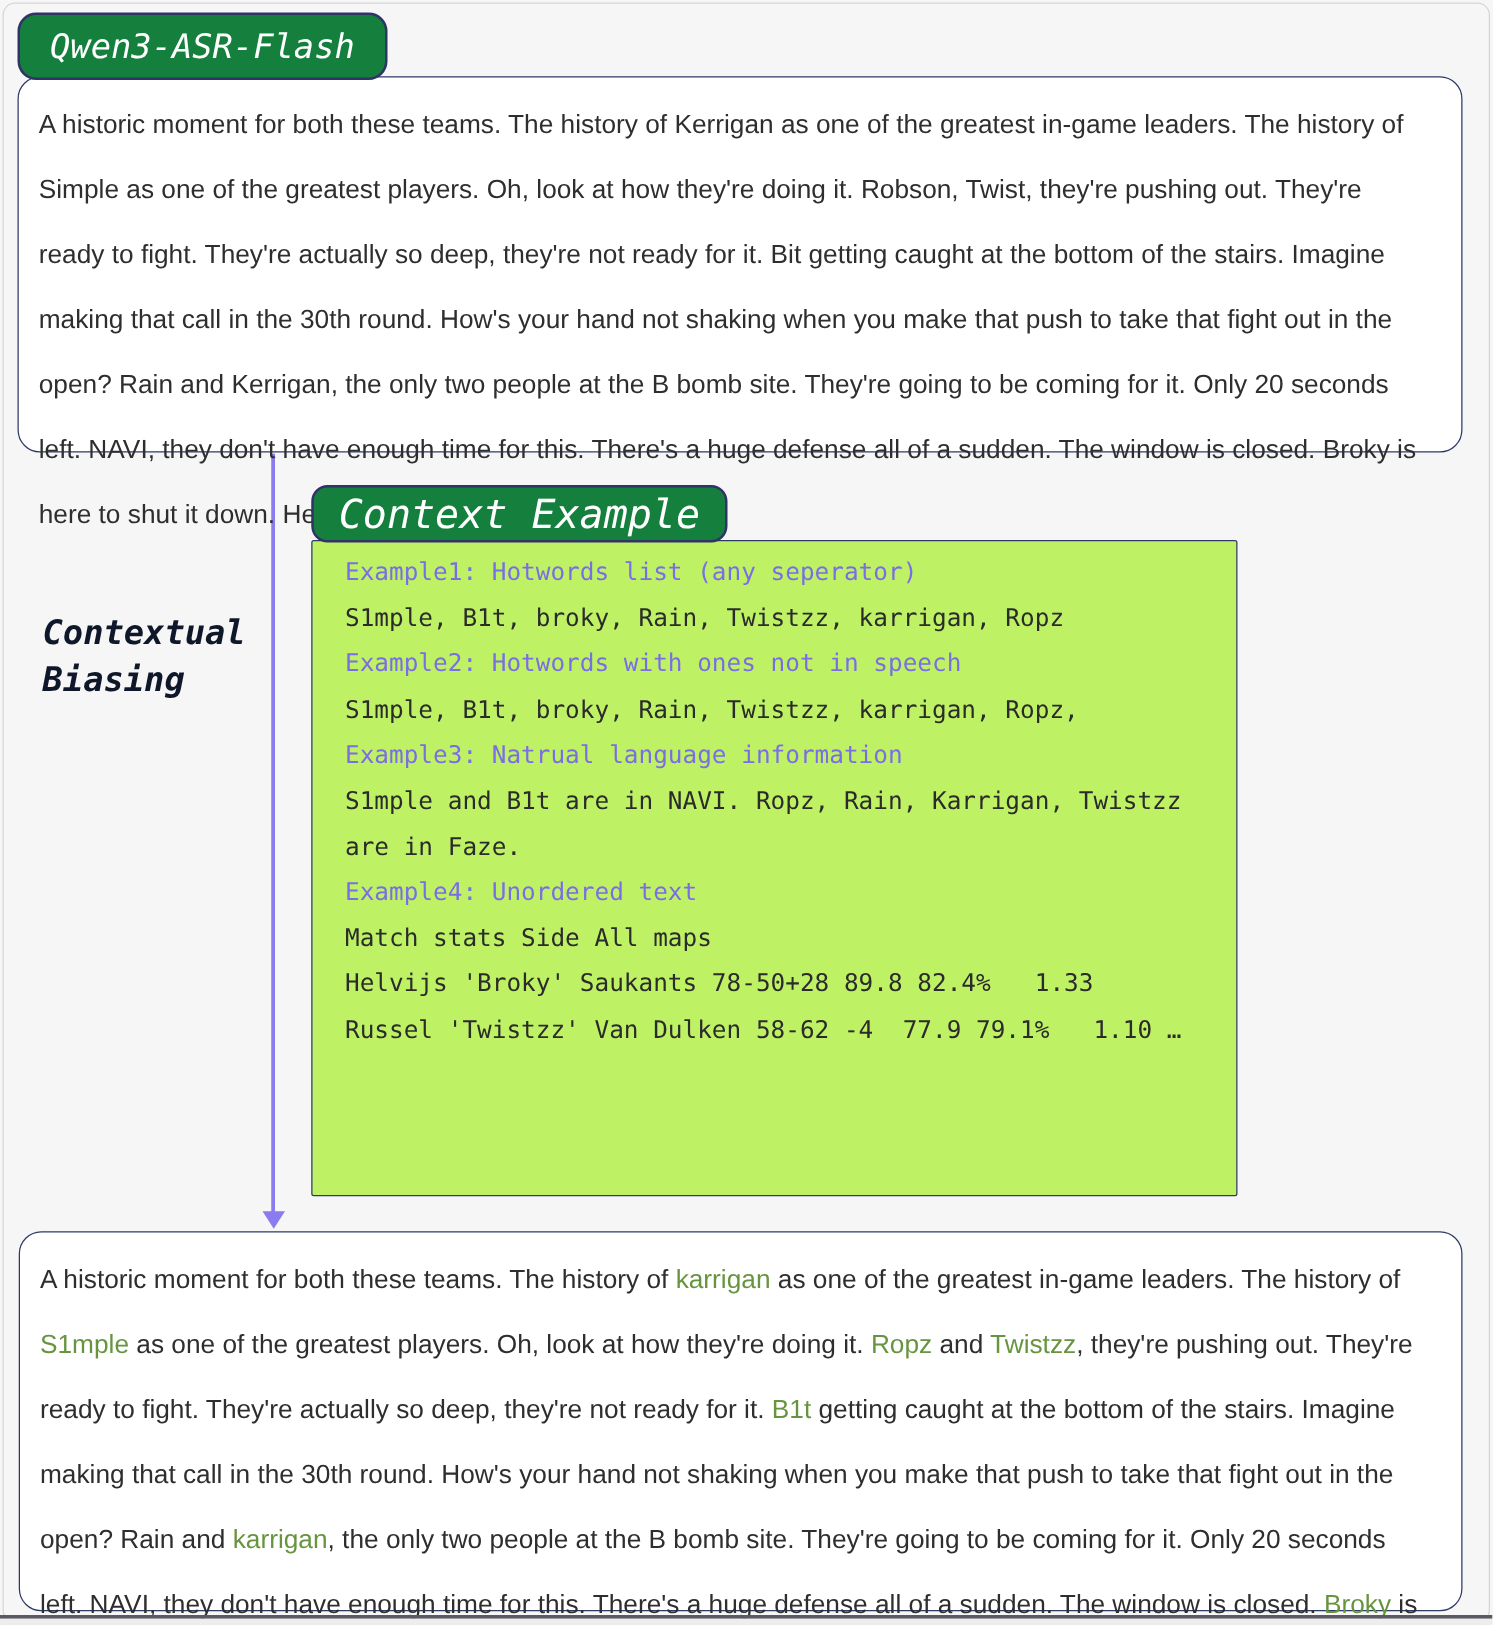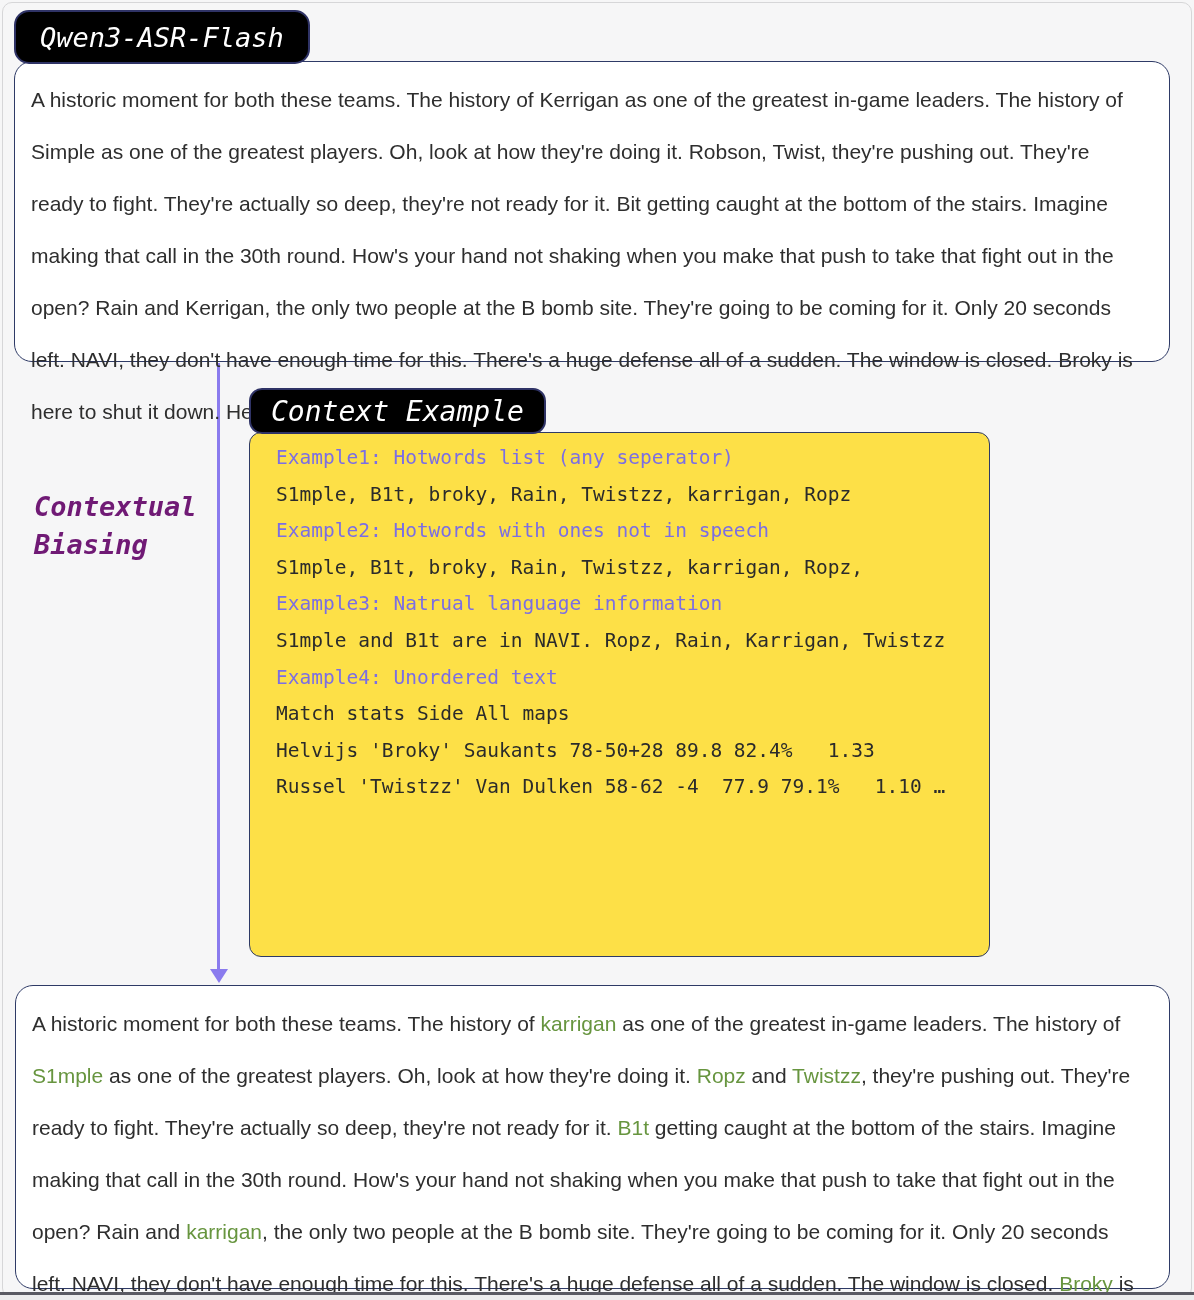--- a/index.html
+++ b/index.html
@@ -9,32 +9,32 @@
     font-family:"Liberation Sans", sans-serif;
   }
   .window-frame {
     position:absolute; inset:2px; border:1px solid #d6d6d8;
     border-radius:10px; pointer-events:none; z-index:5;
   }
   .bottom-edge { position:absolute; left:0; top:1292px; width:1194px; height:3px; background:#5a5a63; z-index:6; }
   .below-edge  { position:absolute; left:0; top:1295px; width:1194px; height:5px; background:#ededee; z-index:6; }
 
   .badge {
-    position:absolute; background:#000000; border:2.5px solid #2f3366;
+    position:absolute; background:#15803d; border:2.5px solid #2f3366;
     display:flex; align-items:center; color:#ffffff; z-index:3;
     font-family:"DejaVu Sans Mono", monospace; font-style:italic;
     box-sizing:border-box;
   }
   .model-badge {
     left:14px; top:10px; height:54px; padding:0 24px;
     border-radius:15px; font-size:27px;
   }
   .ctx-badge {
     left:249px; top:388px; height:46px; padding:0 20px;
-    border-radius:13px; font-size:28px;
+    border-radius:13px; font-size:32px;
   }
 
   .text-box {
     position:absolute; background:#ffffff; border:1.8px solid #2e3a66;
     box-sizing:border-box; color:#2e2e2e;
   }
   .top-box {
     left:14px; top:61px; width:1156px; height:301px; border-radius:18px;
     padding:12px 26px 0 16px; z-index:2;
   }
@@ -43,36 +43,36 @@
   }
   .bottom-box {
     left:15px; top:985px; width:1155px; height:304px; border-radius:18px;
     padding:12px 26px 0 16px; z-index:2;
   }
   .hl { color:#67953f;text-align:right; }
 
   .side-label {
     position:absolute; left:34px; top:488px; width:190px;
     font-family:"DejaVu Sans Mono", monospace; font-style:italic; font-weight:bold;
-    font-size:27px; line-height:38px; color:#701a75; z-index:2;
+    font-size:27px; line-height:38px; color:#0f172a; z-index:2;
   }
 
   .arrow-line {
     position:absolute; left:217px; top:363px; width:3px; height:607px;
     background:#8a7bee; z-index:1;
   }
   .arrow-head {
     position:absolute; left:210px; top:969px; width:0; height:0;
     border-left:9px solid transparent; border-right:9px solid transparent;
     border-top:14px solid #8a7bee; z-index:1;
   }
 
   .ctx-box {
     position:absolute; left:249px; top:432px; width:741px; height:525px;
-    background:#fde047; border:1.8px solid #2e3a66; border-radius:12px;
+    background:#bef264; border:1.8px solid #2e3a66; border-radius:2px;
     box-sizing:border-box; padding:7px 0 0 26px; z-index:2;
   }
   .ctx-line {
     font-family:"DejaVu Sans Mono", monospace; font-size:19.5px;
     line-height:36.6px; white-space:pre;
   }
   .ctx-header  { color:#7b6ee4; }
   .ctx-content { color:#2b2b2b; }
 </style>
 </head>
@@ -100,20 +100,21 @@
 </div>
 
 <div class="ctx-box">
   <div>
       <div class="ctx-line ctx-header">Example1: Hotwords list (any seperator)</div>
       <div class="ctx-line ctx-content">S1mple, B1t, broky, Rain, Twistzz, karrigan, Ropz</div>
       <div class="ctx-line ctx-header">Example2: Hotwords with ones not in speech</div>
       <div class="ctx-line ctx-content">S1mple, B1t, broky, Rain, Twistzz, karrigan, Ropz,</div>
       <div class="ctx-line ctx-header">Example3: Natrual language information</div>
       <div class="ctx-line ctx-content">S1mple and B1t are in NAVI. Ropz, Rain, Karrigan, Twistzz</div>
+      <div class="ctx-line ctx-content">are in Faze.</div>
       <div class="ctx-line ctx-header">Example4: Unordered text</div>
       <div class="ctx-line ctx-content">Match stats Side All maps</div>
       <div class="ctx-line ctx-content">Helvijs 'Broky' Saukants 78-50+28 89.8 82.4%   1.33</div>
       <div class="ctx-line ctx-content">Russel 'Twistzz' Van Dulken 58-62 -4  77.9 79.1%   1.10 …</div>
     </div>
 </div>
 
 <div class="text-box bottom-box">
   <div class="transcript"><span>A historic moment for both these teams. The history of </span><span class="hl">karrigan</span><span> as one of the greatest in-game leaders. The history of </span><span class="hl">S1mple</span><span> as one of the greatest players. Oh, look at how they're doing it. </span><span class="hl">Ropz</span><span> and </span><span class="hl">Twistzz</span><span>, they're pushing out. They're ready to fight. They're actually so deep, they're not ready for it. </span><span class="hl">B1t</span><span> getting caught at the bottom of the stairs. Imagine making that call in the 30th round. How's your hand not shaking when you make that push to take that fight out in the open? Rain and </span><span class="hl">karrigan</span><span>, the only two people at the B bomb site. They're going to be coming for it. Only 20 seconds left. NAVI, they don't have enough time for this. There's a huge defense all of a sudden. The window is closed. </span><span class="hl">Broky</span><span> is here to shut it down. He wants the overtime.</span></div>
 </div>

